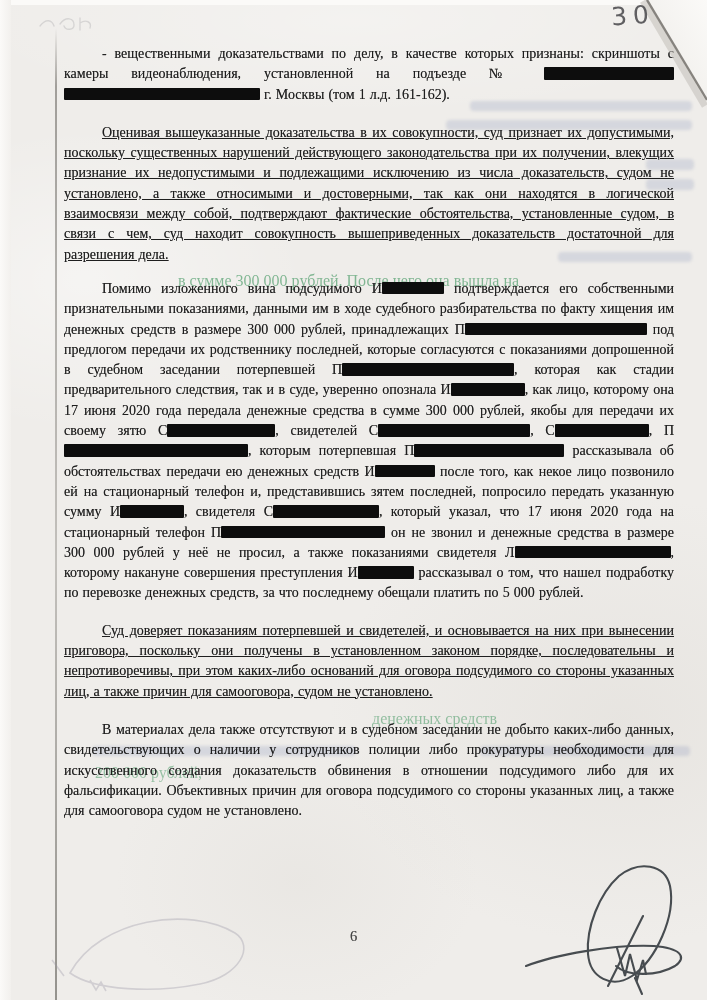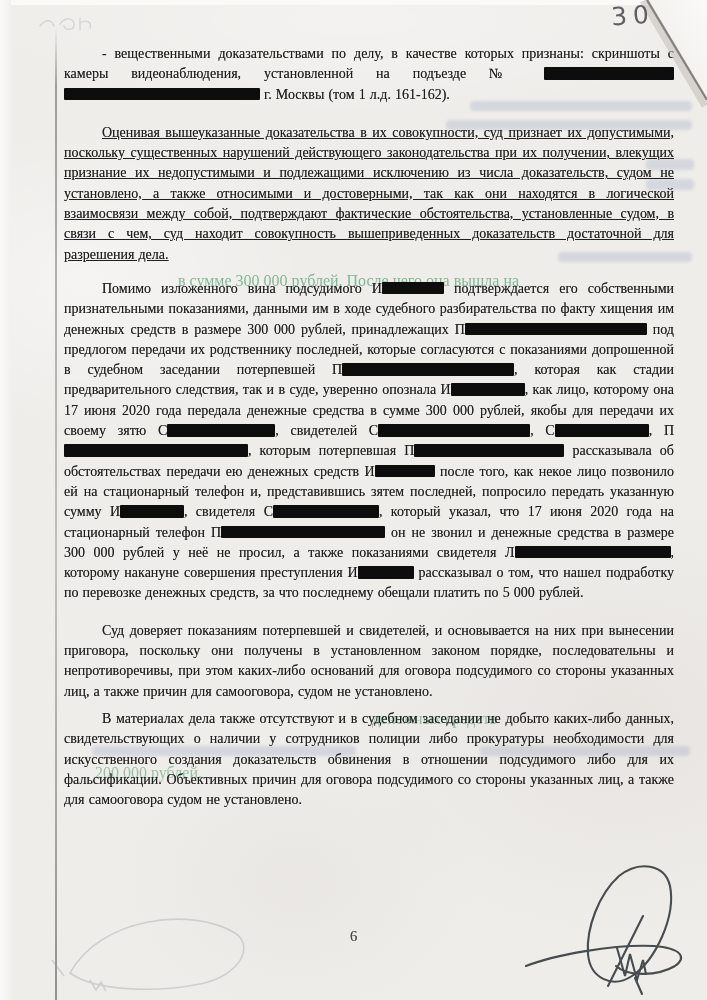--- a/index.html
+++ b/index.html
@@ -36,21 +36,21 @@
   
   .textblock { position:absolute; left:64px; top:44px; width:610px; }
   .para {
     margin:0 0 14px; text-align:justify; text-indent:38px;
     font-size:14px; line-height:20.3px; color:#1e1e1e;
     text-shadow:0 0 .5px rgba(35,35,35,.6); word-spacing:.6px;
   }
   .para:nth-child(1){ margin-bottom:18px; }
   .para:nth-child(2){ margin-bottom:14px;text-decoration:underline; }
   .para:nth-child(3){ margin-bottom:17px; }
-  .para:nth-child(4){ margin-bottom:7px; }
+  .para:nth-child(4){ margin-bottom:18px;text-decoration:underline; }
   .para:nth-child(5){ margin-bottom:0; }
   .redact {
     display:inline-block; height:12.5px; background:#0d0d0d;
     vertical-align:-1.5px; border-radius:1px;
   }
   
   .bleed {
     position:absolute; font-size:16px; color:#15803d; opacity:.5;
     filter:blur(.4px); white-space:nowrap;
   }

